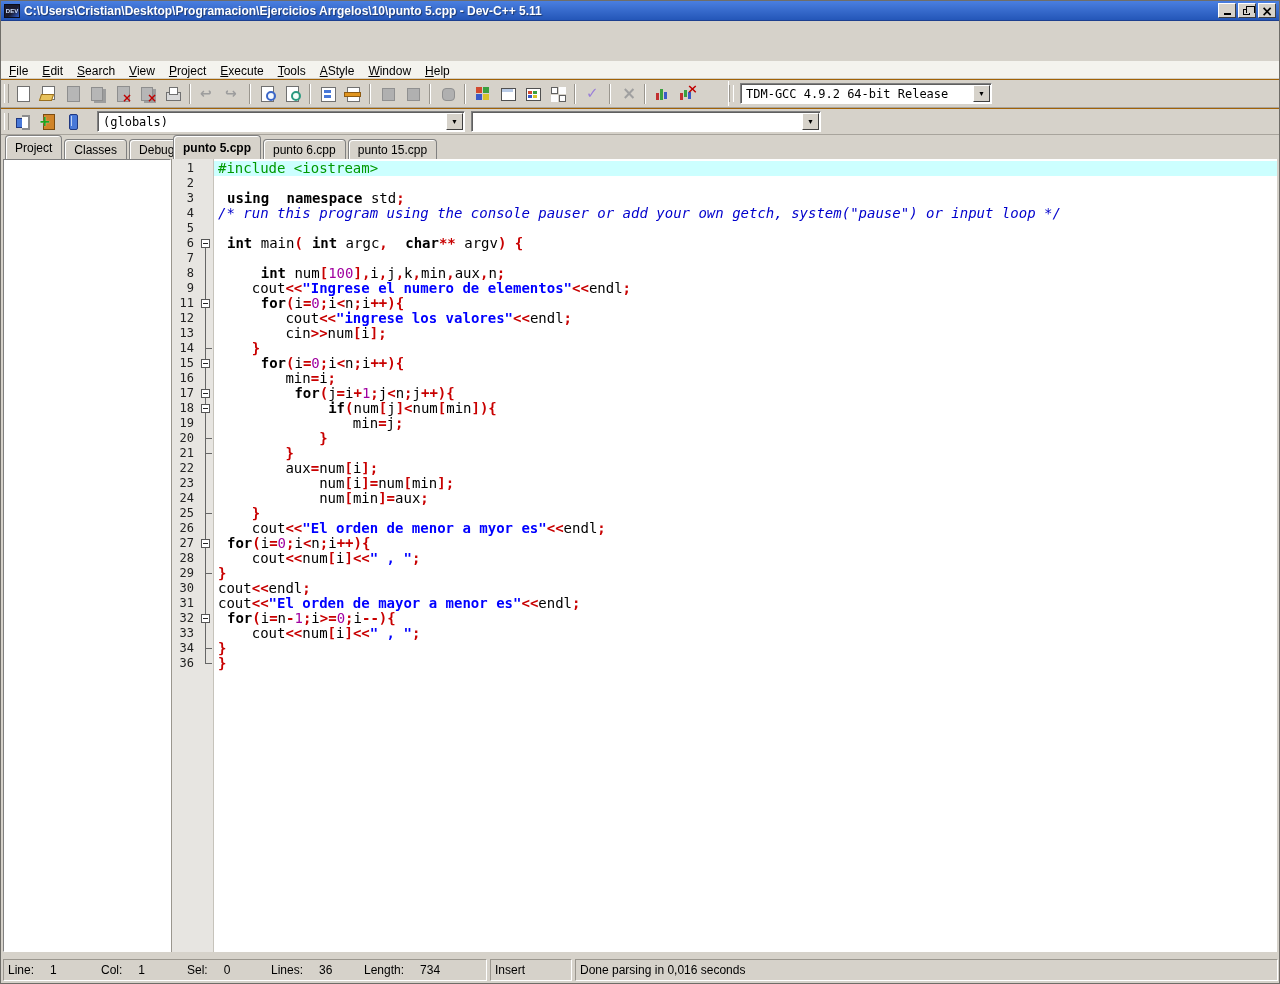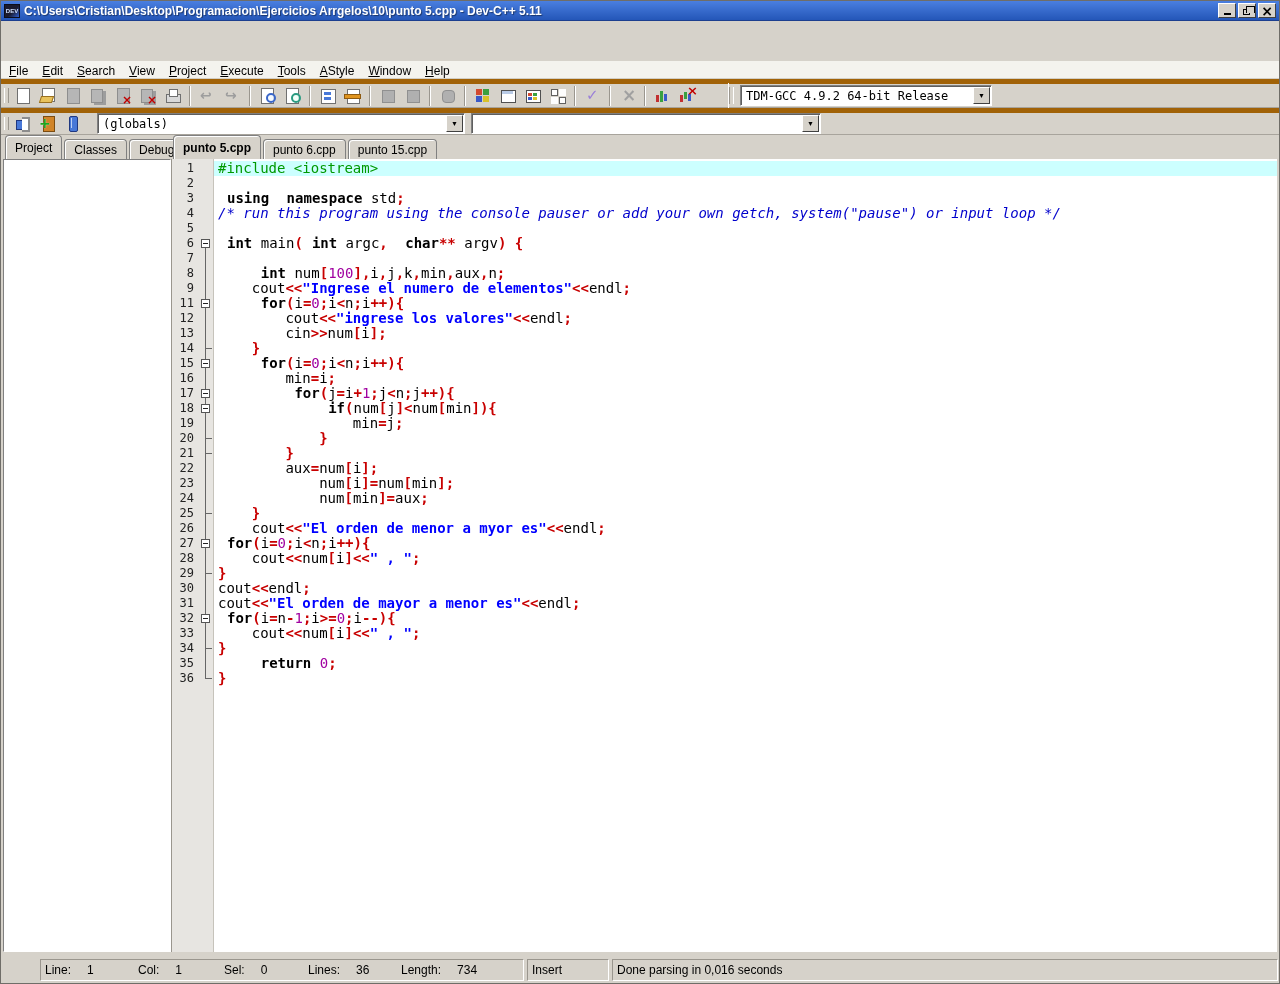--- a/index.html
+++ b/index.html
@@ -30,21 +30,21 @@
   .wg-close::before { content:"\00d7"; font:bold 14px/13px "DejaVu Sans", sans-serif; color:#000; }
 
   
   .menubar { height:18px; flex:none; background:var(--menubar_bg); display:flex; align-items:flex-end;
              border-bottom:1px solid #d2cec6; padding-left:1px;margin-top:40px; }
   .menu-item { padding:2px 7px 0; font-size:12px; color:#000; }
   .menu-item u { text-decoration:underline; }
 
   
   .toolbar { flex:none; display:flex; align-items:center; background:var(--chrome);
-             border-top:5px solid #a16207; border-bottom:1px solid #a8a49c; }
+             border-top:1px solid #a16207; border-bottom:1px solid #a8a49c; }
   .toolbar.row1 { height:29px; }
   .toolbar.row2 { height:27px; }
   .tb-icons { display:flex; align-items:center; height:100%; padding-left:9px; position:relative; }
   .tb-icons::before { content:""; position:absolute; left:3px; top:4px; bottom:4px; width:3px;
                       border-left:1px solid #fff; border-right:1px solid #9a968e; }
   .tbtn { width:25px; height:24px; flex:none; display:flex; align-items:center; justify-content:center; }
   .tbsep { width:2px; height:20px; margin:0 4px; border-left:1px solid #9a968e; border-right:1px solid #ffffff; }
 
   .ic { width:17px; height:17px; position:relative; display:block; font-style:normal; }
   .ic::before,.ic::after { position:absolute; }
@@ -155,21 +155,21 @@
   .tok-c { font-style:italic; color:var(--c_comment); }
   .tok-n { color:var(--c_number); }
   .tok-o { font-weight:bold; color:var(--c_op); }
   .tok-p { color:var(--c_pre); }
   .tok-t { color:#000; }
 
   
   .statusbar { height:26px; flex:none; background:var(--chrome); display:flex; padding:2px 1px 2px 2px; gap:3px; }
   .seg { border:1px solid; border-color:#9a968e #ffffff #ffffff #9a968e; font-size:12px; color:#000;
          padding:3px 4px 0; white-space:nowrap; overflow:hidden; }
-  .seg-stats { width:484px; position:relative;margin-left:37px; }
+  .seg-stats { width:484px; position:relative; }
   .sb-pair { position:absolute; top:3px; }
   .sb-p0 { left:4px; } .sb-p1 { left:97px; } .sb-p2 { left:183px; } .sb-p3 { left:267px; } .sb-p4 { left:360px; }
   .sb-value { margin-left:16px; }
   .seg-mode { width:82px; }
   .seg-msg { flex:1; }
 </style>
 </head>
 <body>
 
 <div class="window">
@@ -510,25 +510,20 @@
               <span class="gn">33</span>
               <span class="gf f-bar"></span>
               <span class="cc"><span class="tok-t">    cout</span><span class="tok-o">&lt;&lt;</span><span class="tok-t">num</span><span class="tok-o">[</span><span class="tok-t">i</span><span class="tok-o">]&lt;&lt;</span><span class="tok-s">" , "</span><span class="tok-o">;</span></span>
             </div>
             <div class="cl">
               <span class="gn">34</span>
               <span class="gf f-tick"></span>
               <span class="cc"><span class="tok-o">}</span></span>
             </div>
             <div class="cl">
-              <span class="gn">35</span>
-              <span class="gf f-bar"></span>
-              <span class="cc"><span class="tok-t">    </span><span class="tok-k">return</span><span class="tok-t"> </span><span class="tok-n">0</span><span class="tok-o">;</span></span>
-            </div>
-            <div class="cl">
               <span class="gn">36</span>
               <span class="gf f-end"></span>
               <span class="cc"><span class="tok-o">}</span></span>
             </div>
           </div>
       </div>
     </div>
   </div>
 
   <div class="statusbar">

